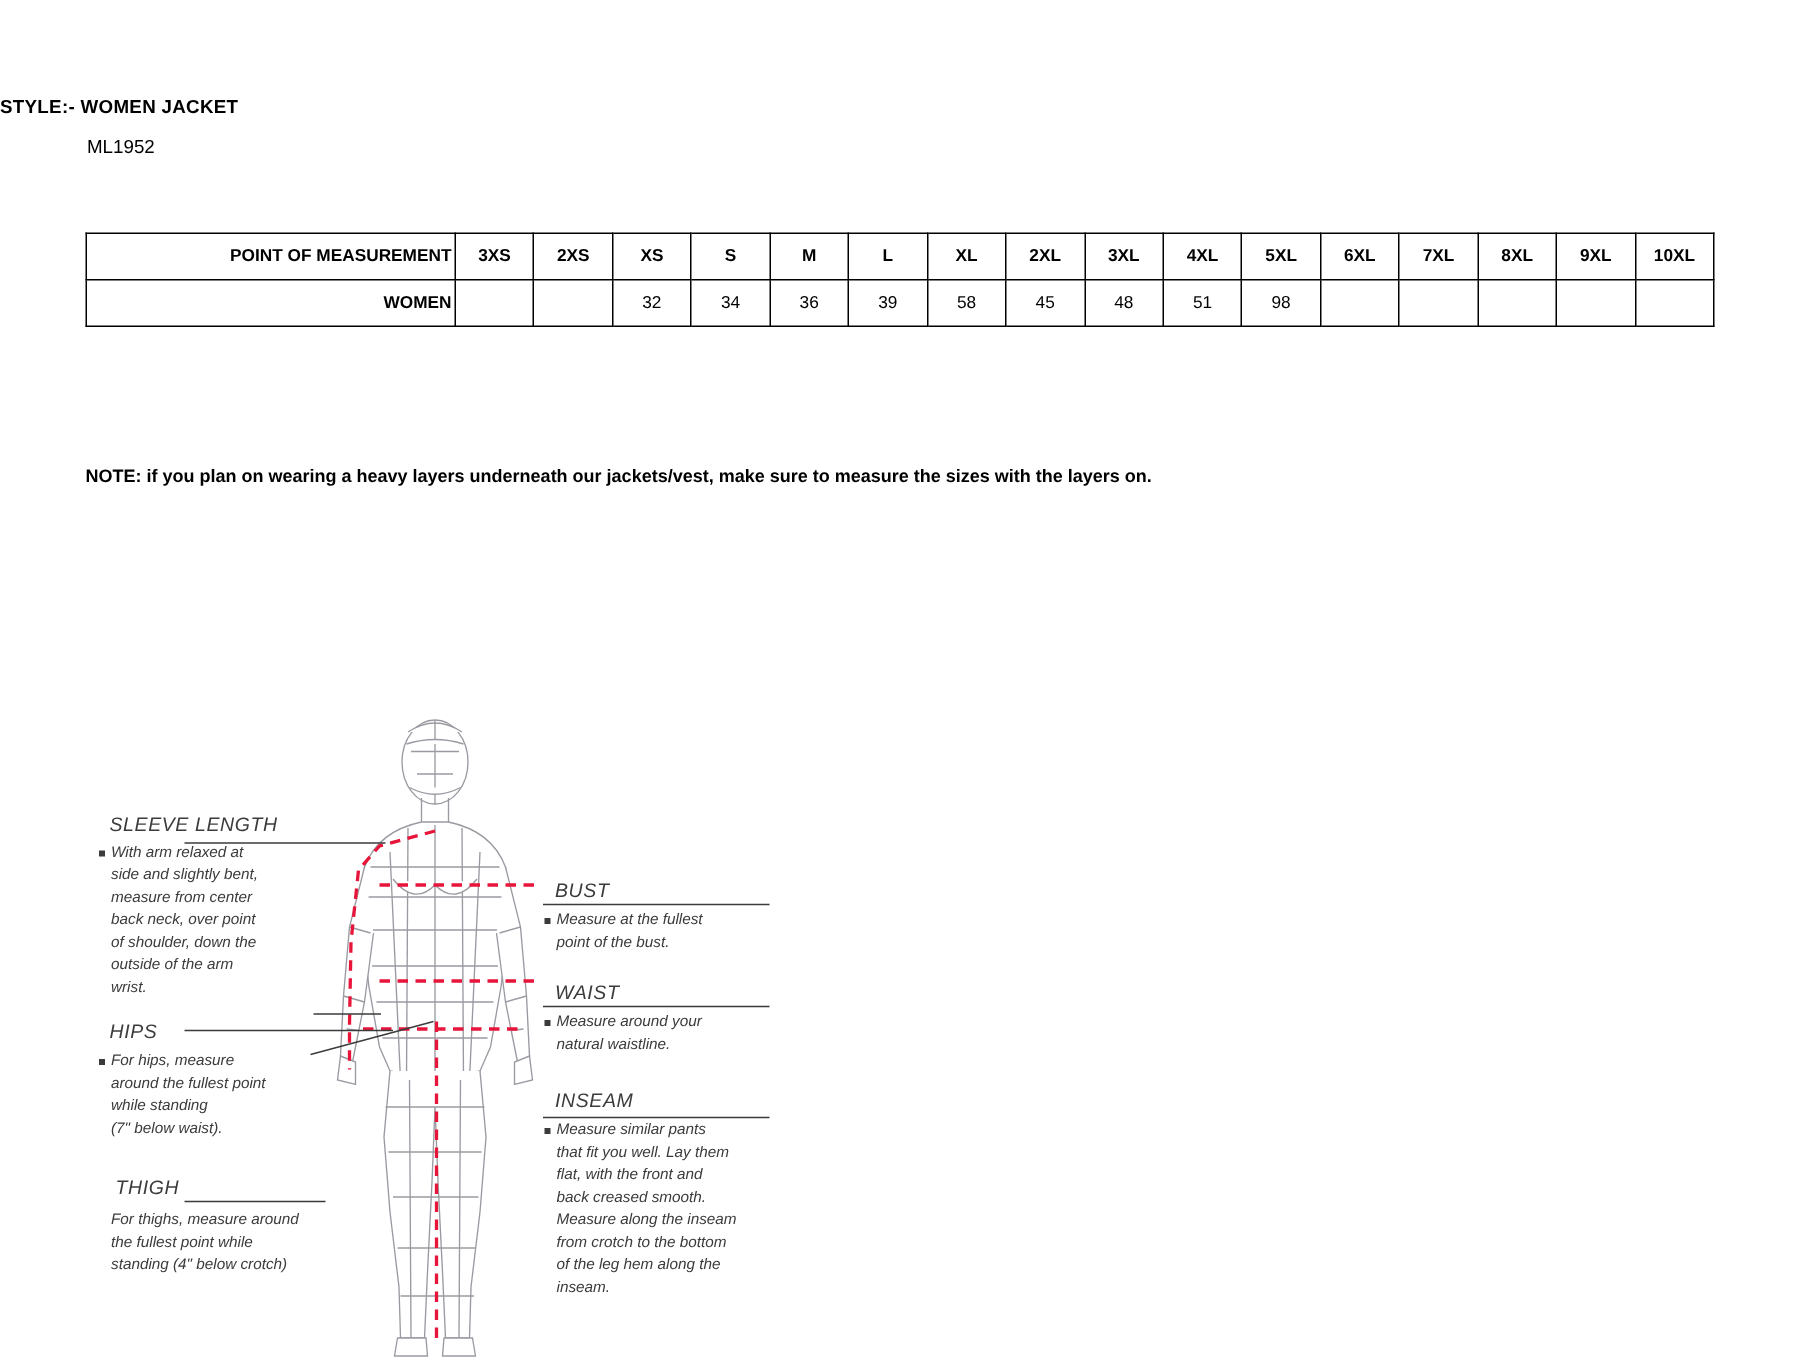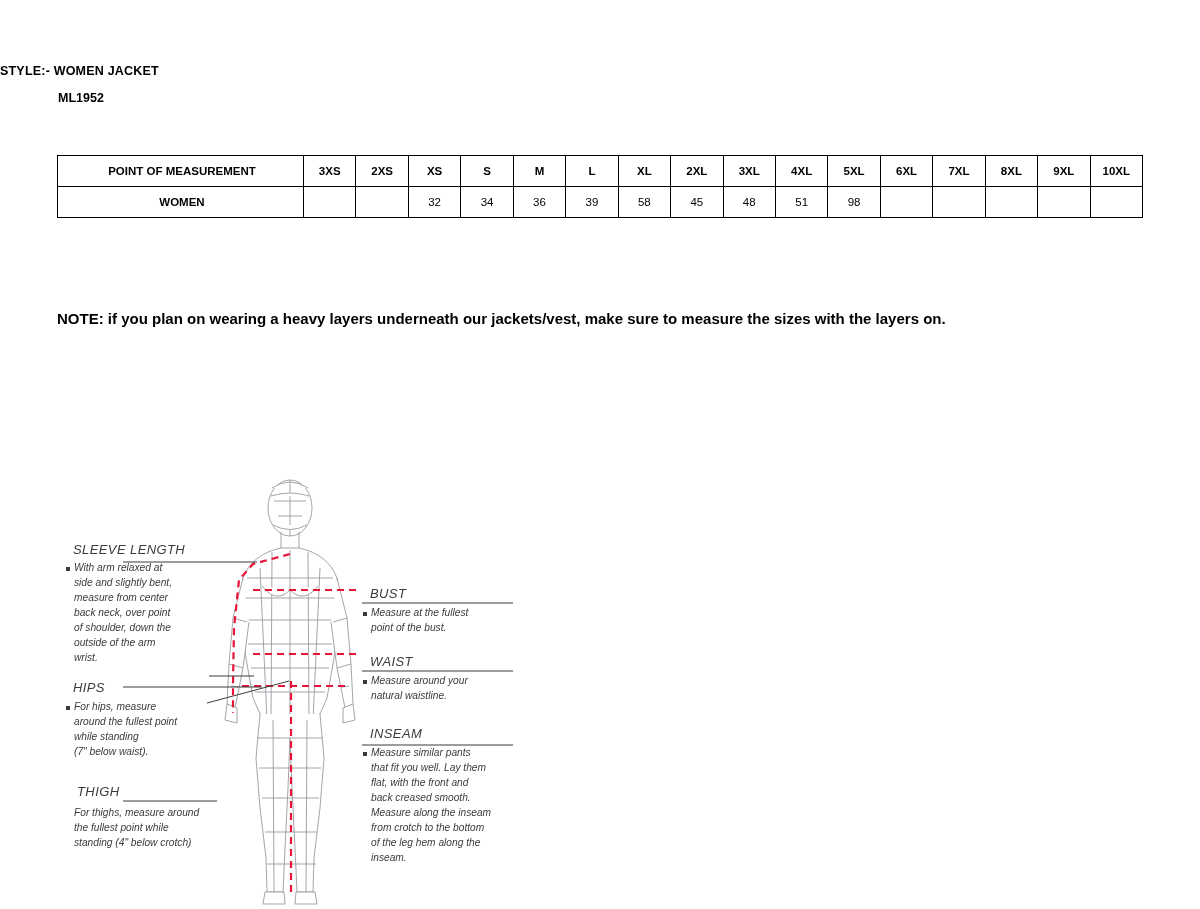--- a/index.html
+++ b/index.html
@@ -24,21 +24,21 @@
     font-size: 12.5px;
     font-weight: bold;
     letter-spacing: 0.2px;
   }
 
   .style-code {
     position: absolute;
     top: 91px;
     left: 58px;
     font-size: 12.5px;
-    font-weight: bold;
+    font-weight: normal;
   }
 
   
   .size-table {
     position: absolute;
     top: 155px;
     left: 57px;
     width: 1086px;
     border-collapse: collapse;
     table-layout: fixed;
@@ -48,34 +48,34 @@
     border: 1px solid #000000;
     height: 30px;
     font-size: 11.5px;
     text-align: center;
     padding: 0 2px;
     font-weight: bold;
     line-height: 1.1;
   }
   .size-table th.pom-head,
   .size-table td.pom-cell {
-    text-align: center;
+    text-align: right;
     padding-left: 5px;
     width: 238px;
     margin-left: 28px;
   }
   .size-table td.val {
     font-weight: normal;
   }
 
   .note {
     position: absolute;
     top: 310px;
     left: 57px;
-    font-size: 15px;
+    font-size: 12px;
     font-weight: bold;
   }
 
   
   .figure-wrap {
     position: absolute;
     top: 468px;
     left: 57px;
     width: 470px;
     height: 445px;

